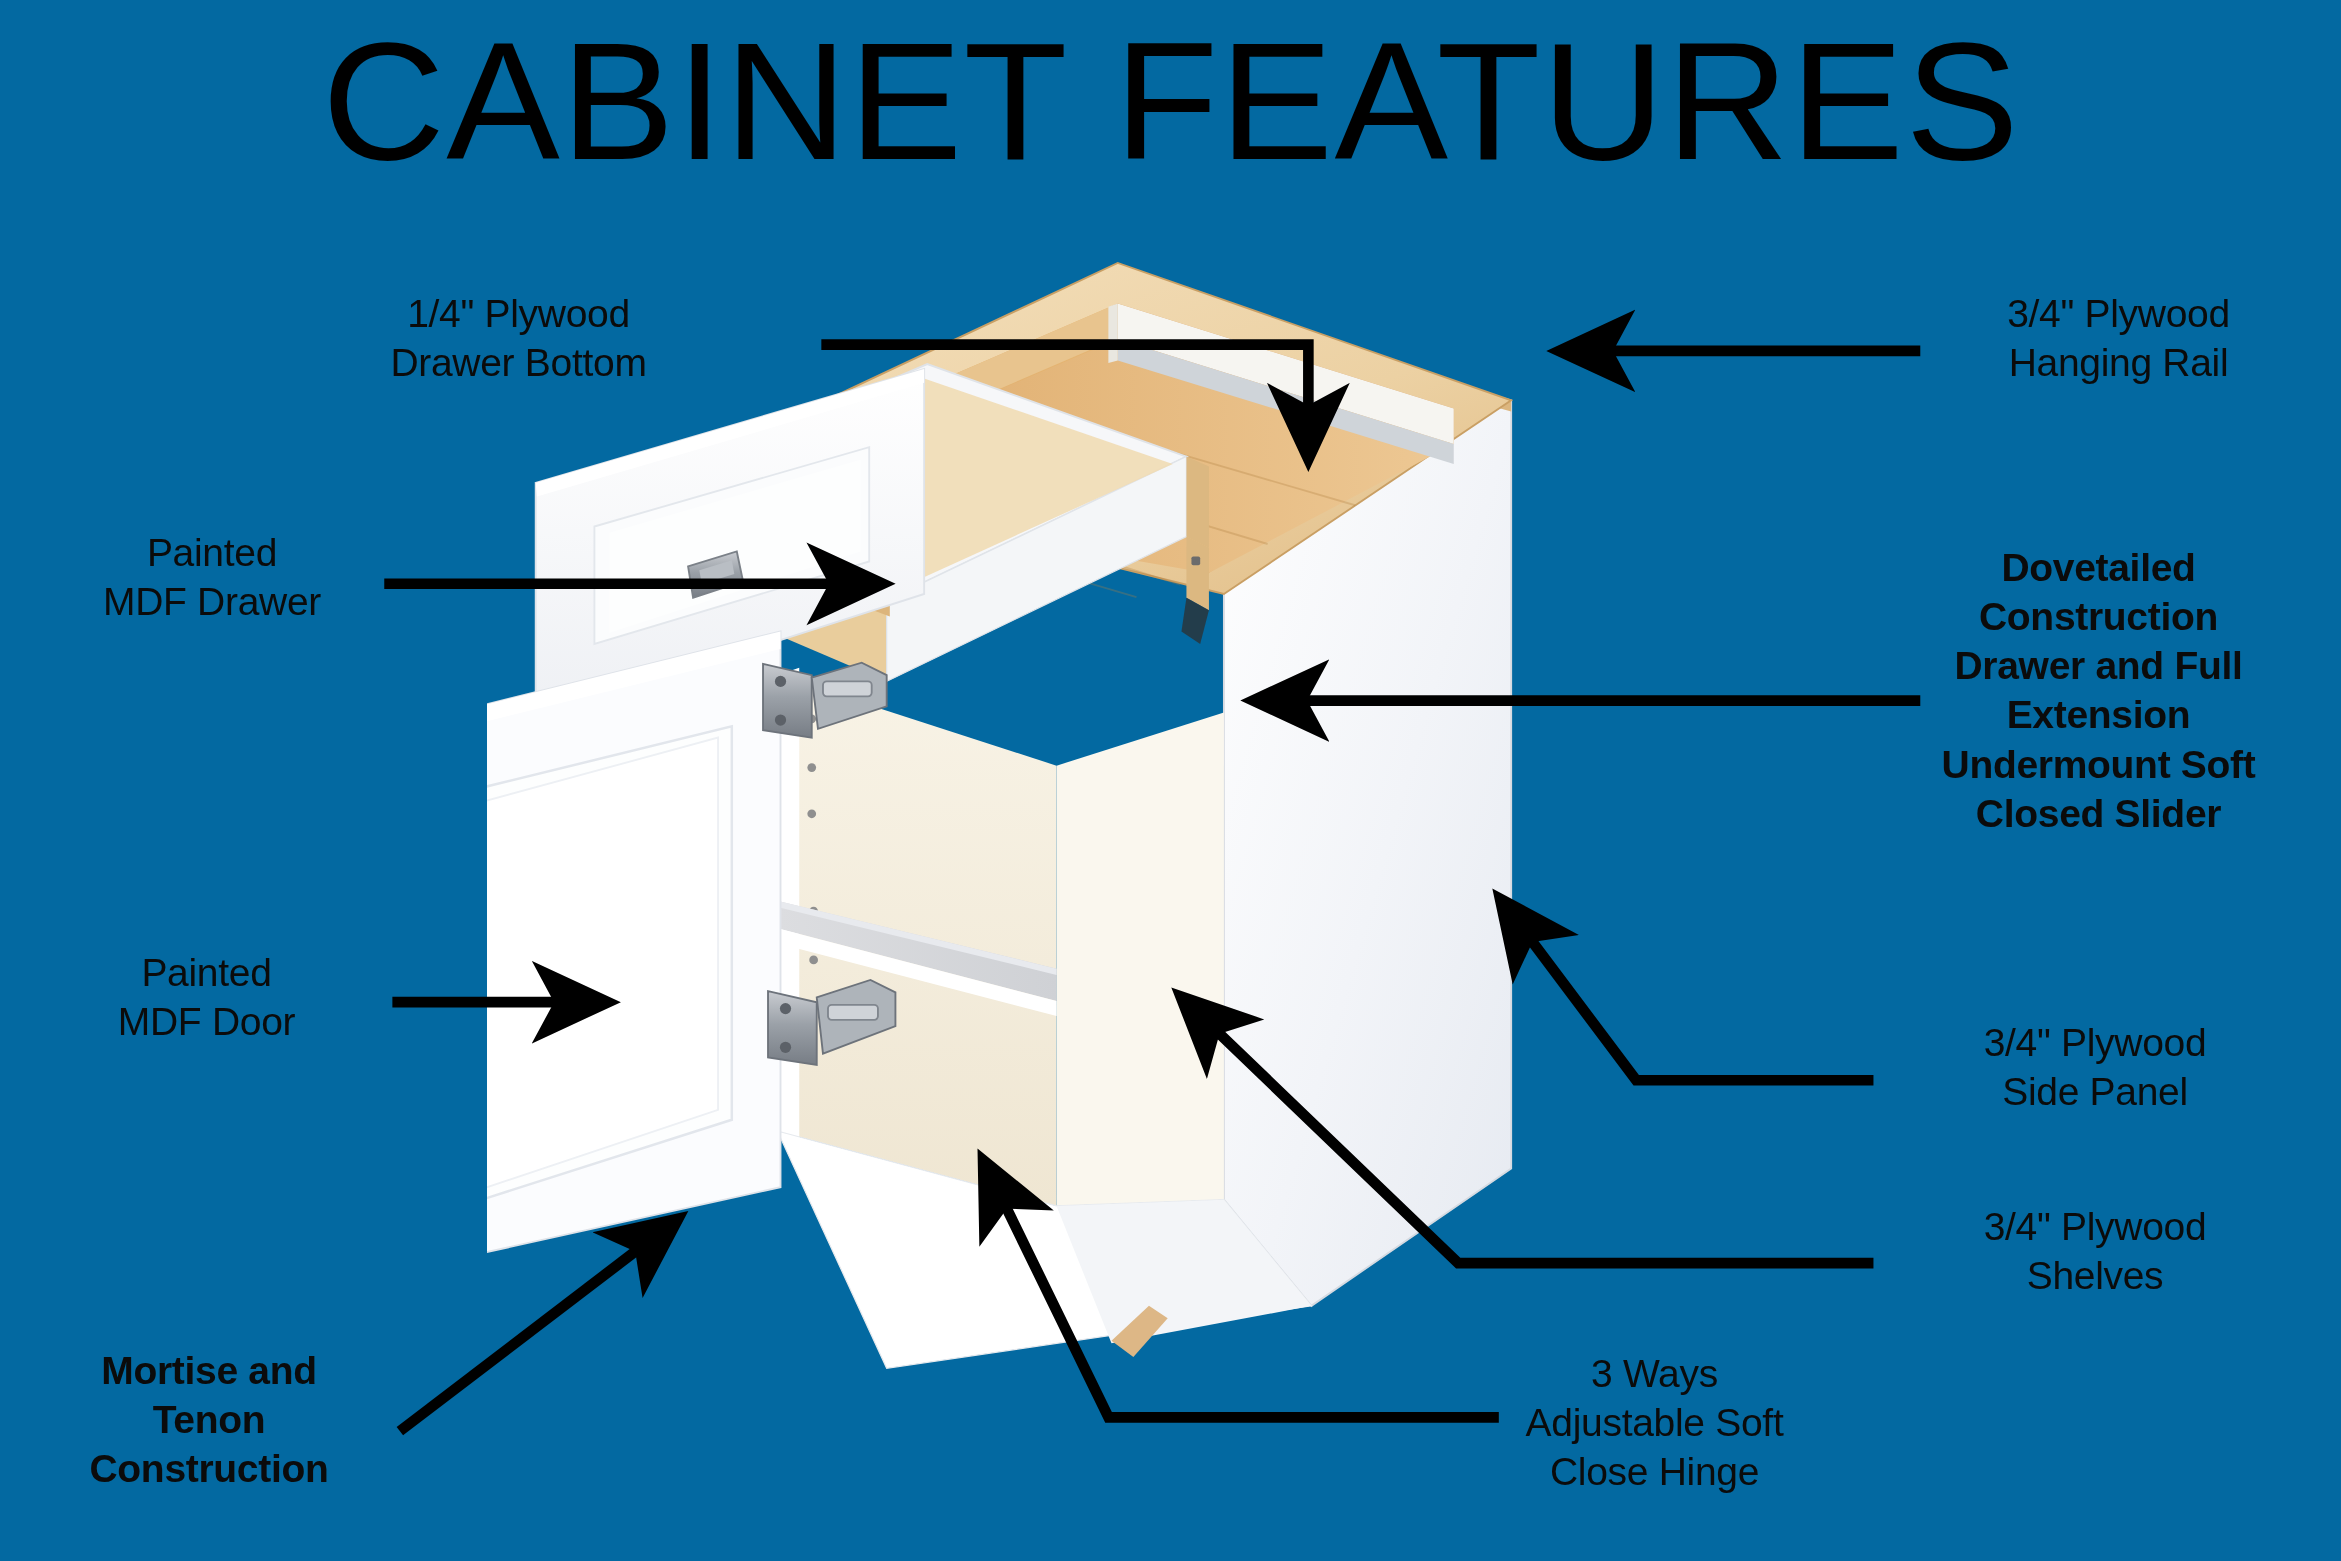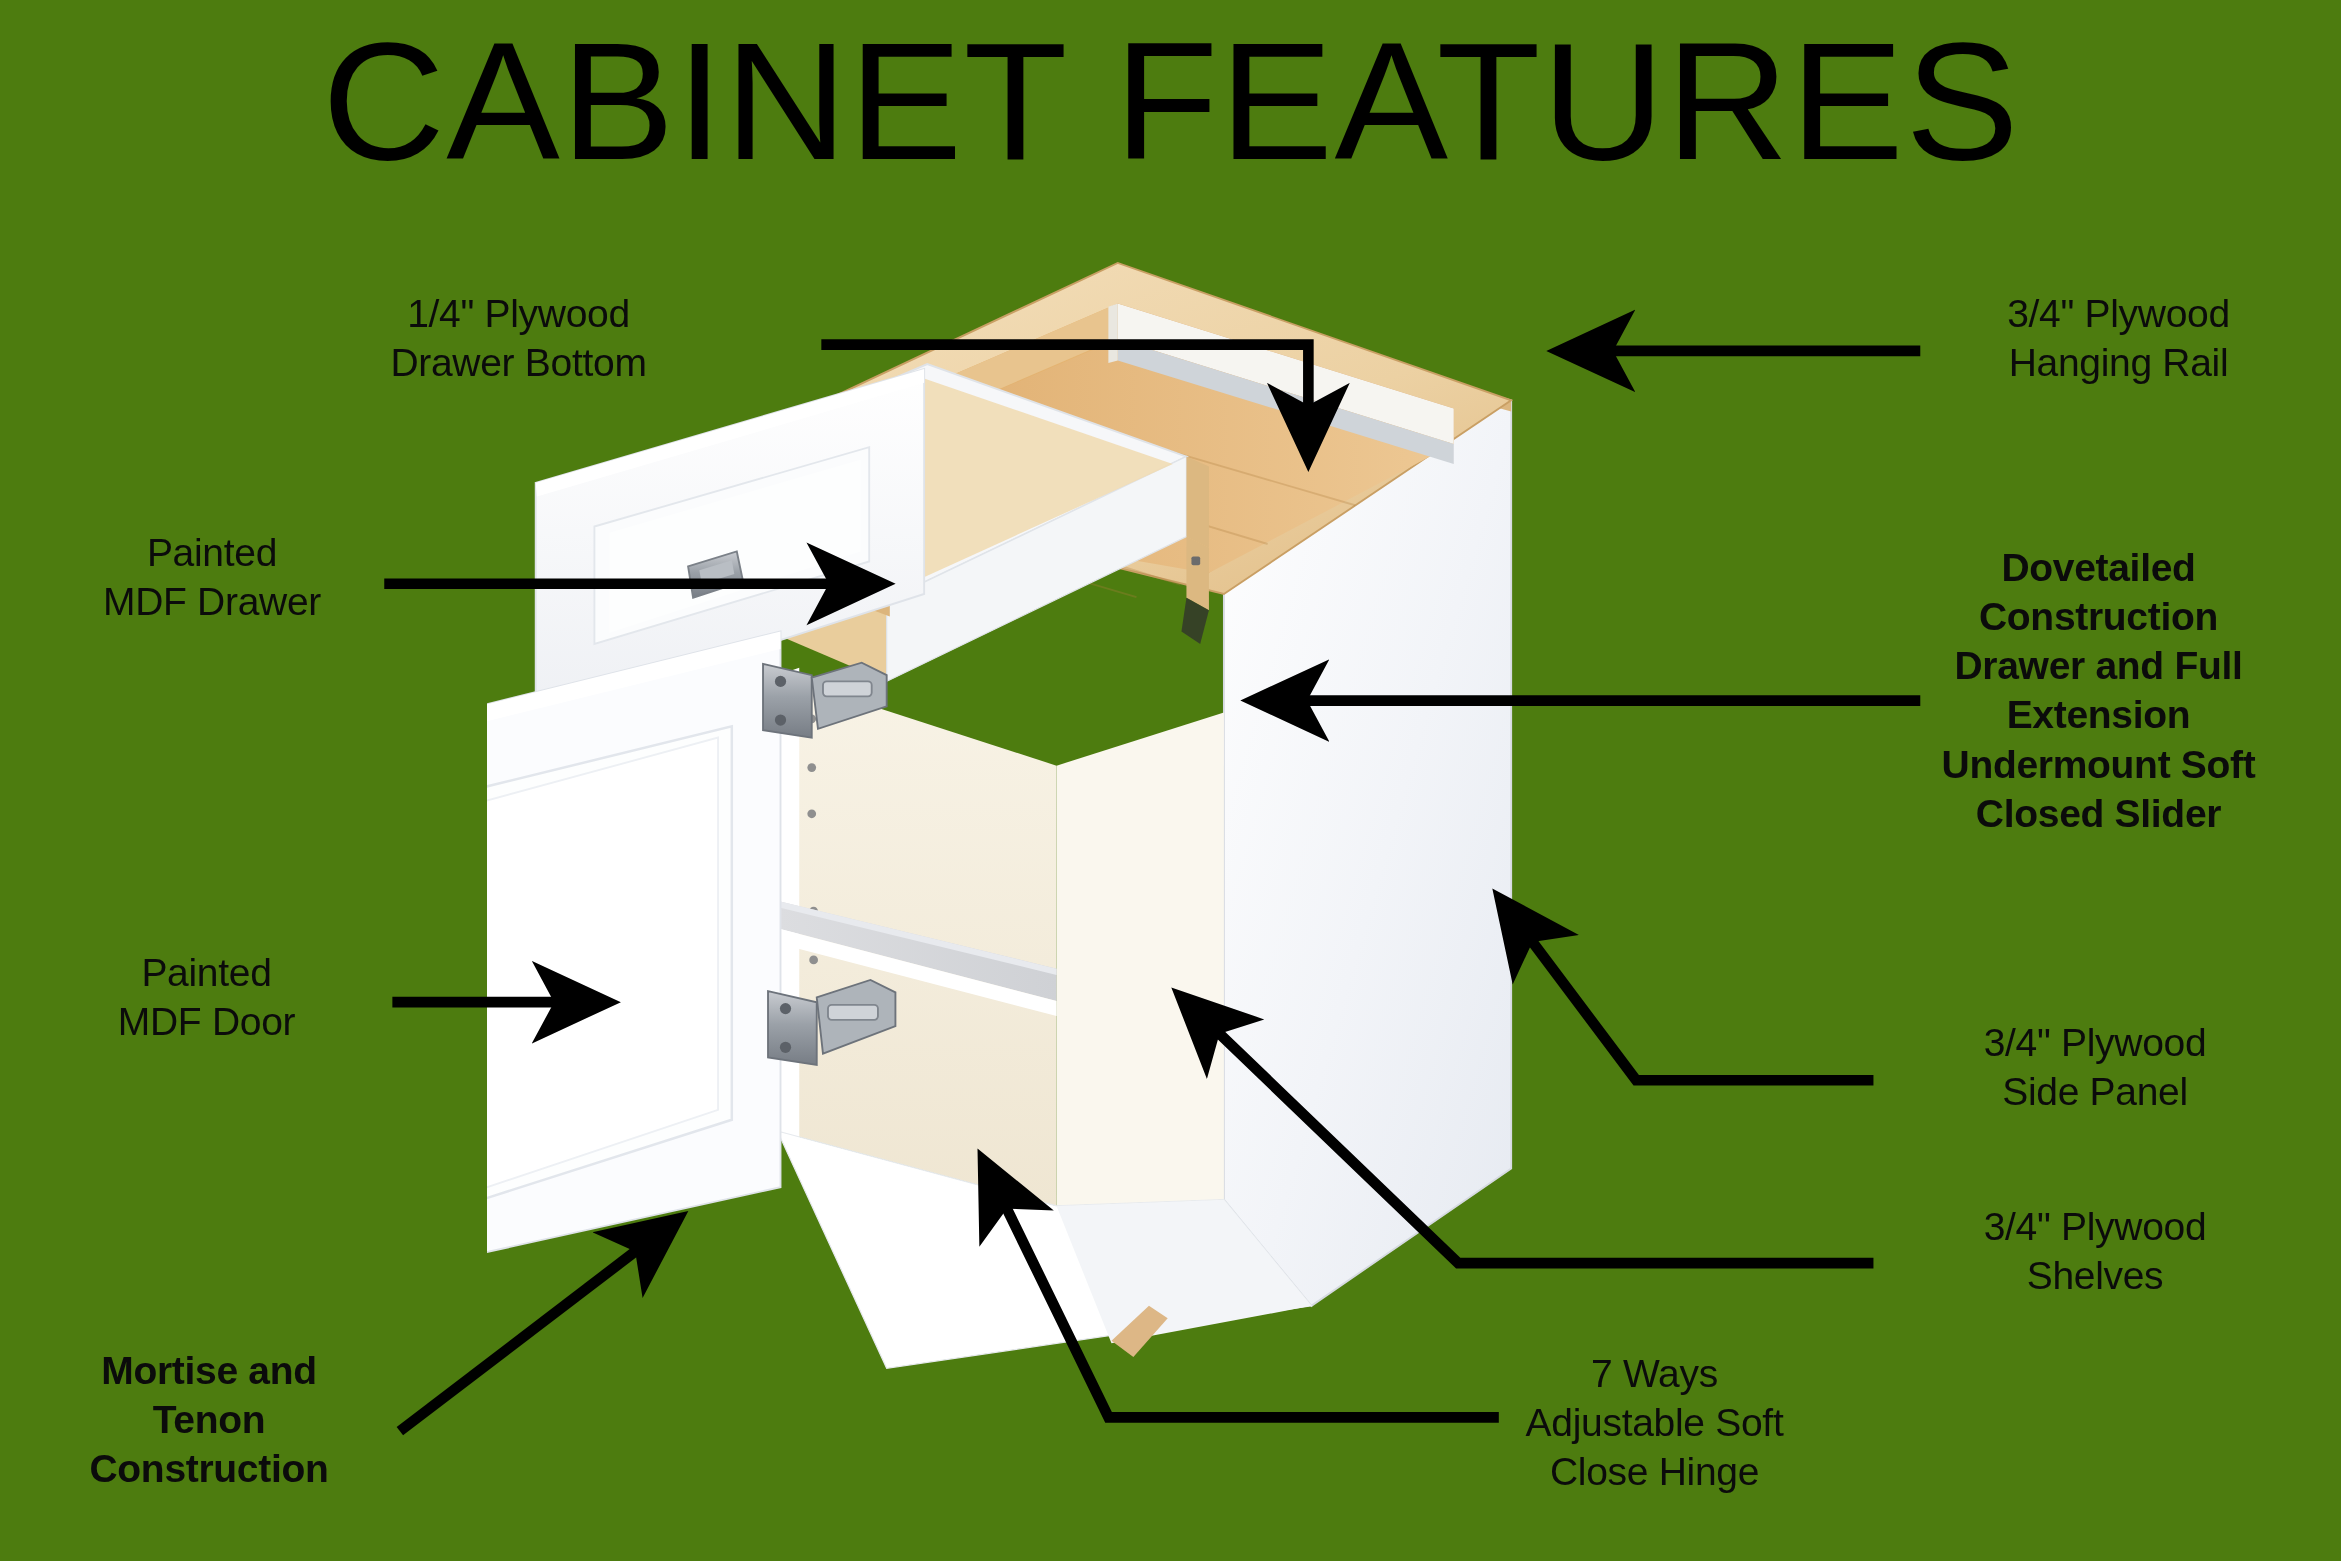--- a/index.html
+++ b/index.html
@@ -1,17 +1,17 @@
 <!DOCTYPE html>
 <html style="font-size:10px"><head>
 <meta charset="utf-8">
 <style>
   html,body{margin:0;padding:0;background:#ffffff;}
   body{width:2342px;height:1561px;overflow:hidden;font-family:"Liberation Sans",sans-serif;}
-  #stage{position:relative;width:2342px;height:1561px;background:#4d7c0f;}
+  #stage{position:relative;width:2342px;height:1561px;background:#0369a1;}
 
   
   #title{
     position:absolute;left:0;top:17.5px;width:2342px;text-align:center;
     font-family:"Liberation Sans",sans-serif;
     font-size:167px;line-height:1.0;font-weight:300;letter-spacing:1.2px;
     color:#000;white-space:nowrap;
     transform:scaleX(1.02);
   }
 
@@ -267,18 +267,18 @@
   <div class="callout c-center" style="left:1886px;top:1018px;width:418px;">3/4" Plywood
 Side Panel</div>
 
   <div class="callout c-center" style="left:1886px;top:1202px;width:418px;">3/4" Plywood
 Shelves</div>
 
   <div class="callout c-center" style="left:28px;top:1346px;width:362px;font-weight:bold;">Mortise and
 Tenon
 Construction</div>
 
-  <div class="callout c-center" style="left:1436px;top:1349px;width:437px;">7 Ways
+  <div class="callout c-center" style="left:1436px;top:1349px;width:437px;">3 Ways
 Adjustable Soft
 Close Hinge</div>
 
 </div>
 
 
 </body></html>

